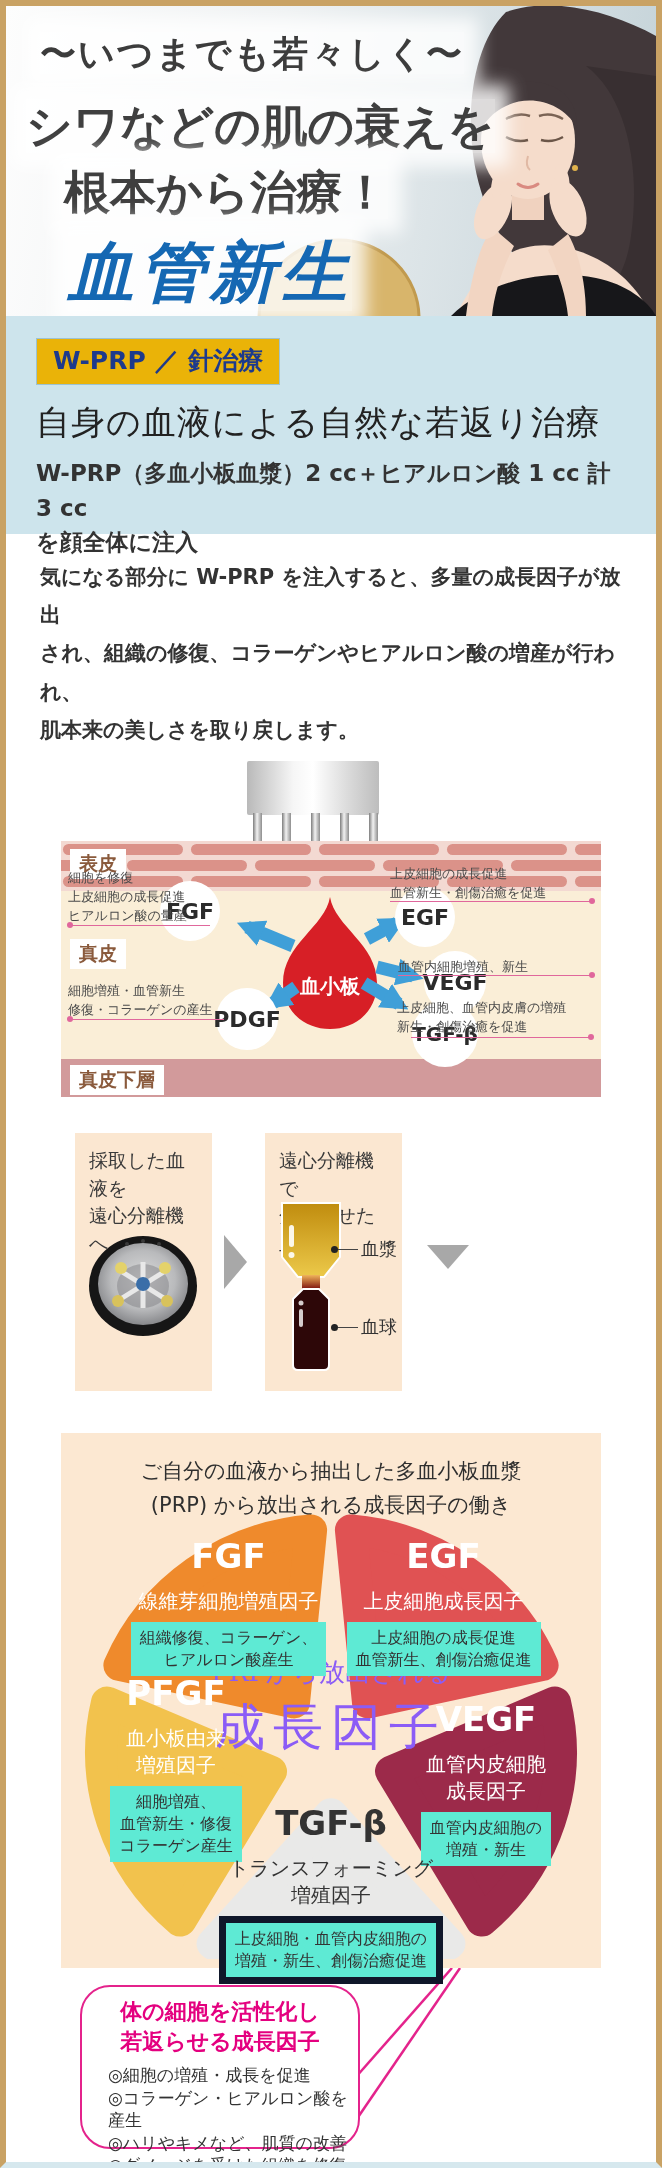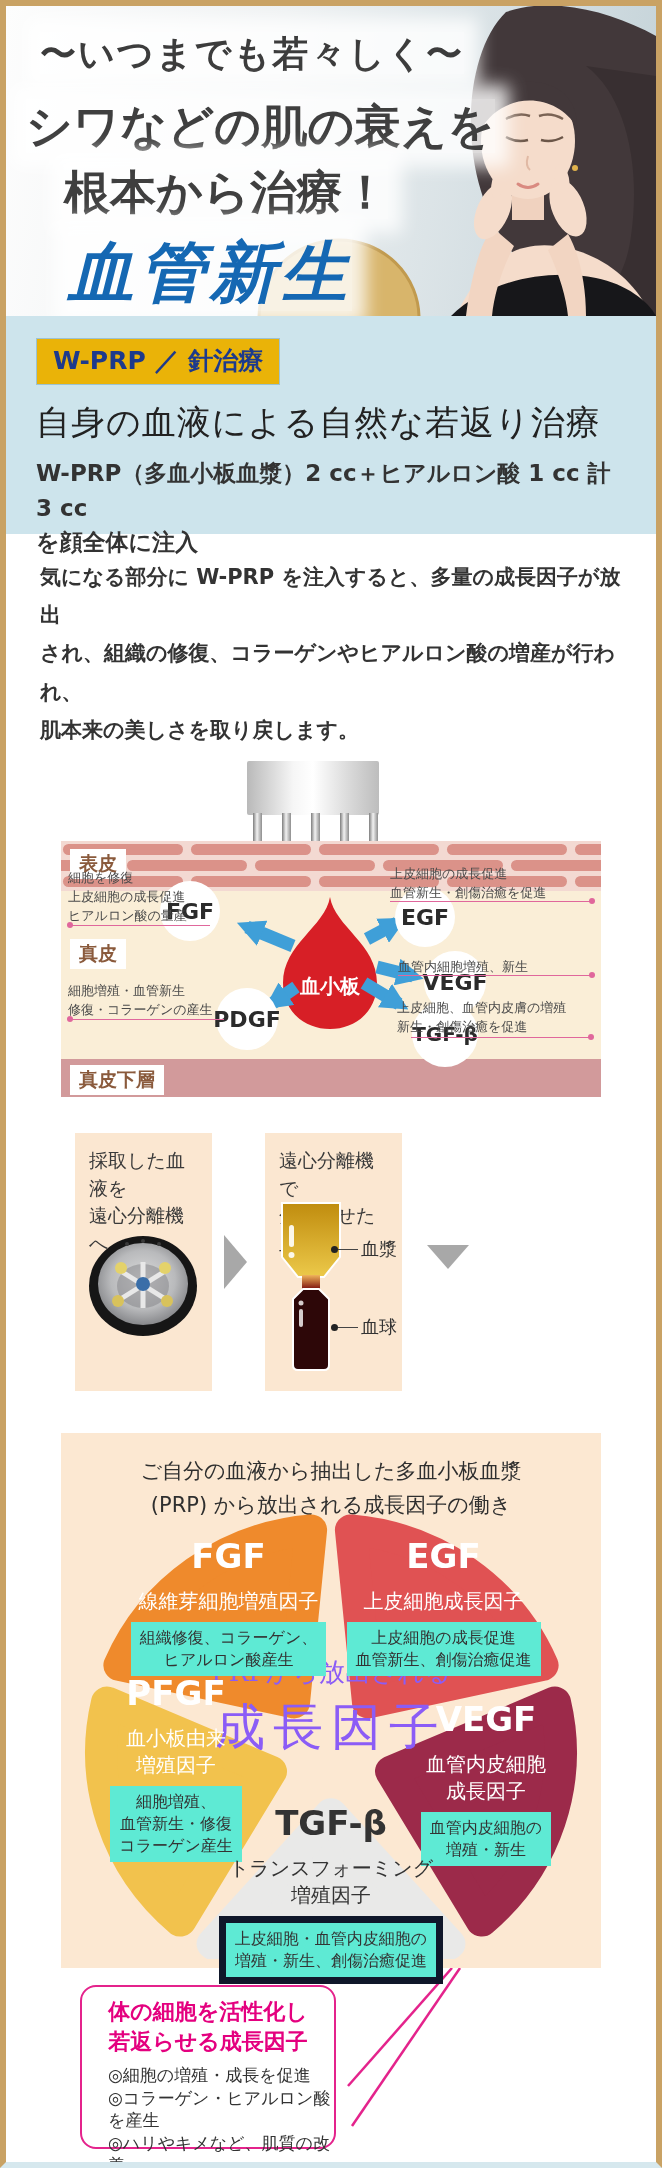--- a/index.html
+++ b/index.html
@@ -84,22 +84,22 @@
   .fb-tgf  { left:155px; top:370px; width:230px; }
   .fb-tgf .f-abbr, .fb-tgf .f-name { color:#333; }
   .fb-tgf .f-note { border:7px solid #0f172a; }
   .fb-center { left:115px; top:222px; width:310px; text-align:center; z-index:4;
     font-family:"DejaVu Serif","Liberation Serif",serif; color:#8b5cf6; }
   .fc-small { font-size:26px; }
   .fc-large { font-size:50px; letter-spacing:8px; margin-top:4px; }
   
   .bubble-zone { position:relative; width:650px; height:202px; }
   .tail-svg { position:absolute; left:0; top:0; }
-  .bubble { position:absolute; left:74px; top:17px; width:256px; height:164px;
-    border:2px solid #e4238c; border-radius:16px; background:#fff; padding-top:10px; }
+  .bubble { position:absolute; left:74px; top:17px; width:280px; height:164px;
+    border:2px solid #e4238c; border-radius:30px; background:#fff; padding-top:10px; }
   .b-title { text-align:center; font-size:22px; font-weight:bold; color:#e4007f; line-height:1.35; }
   .b-list { margin-top:8px; padding-left:26px; font-size:17px; color:#333; line-height:1.32; }
 </style>
 </head>
 <body>
 
 <div class="page">
 
   <div class="hero">
     <svg width="400" height="310" viewBox="0 0 400 310">

